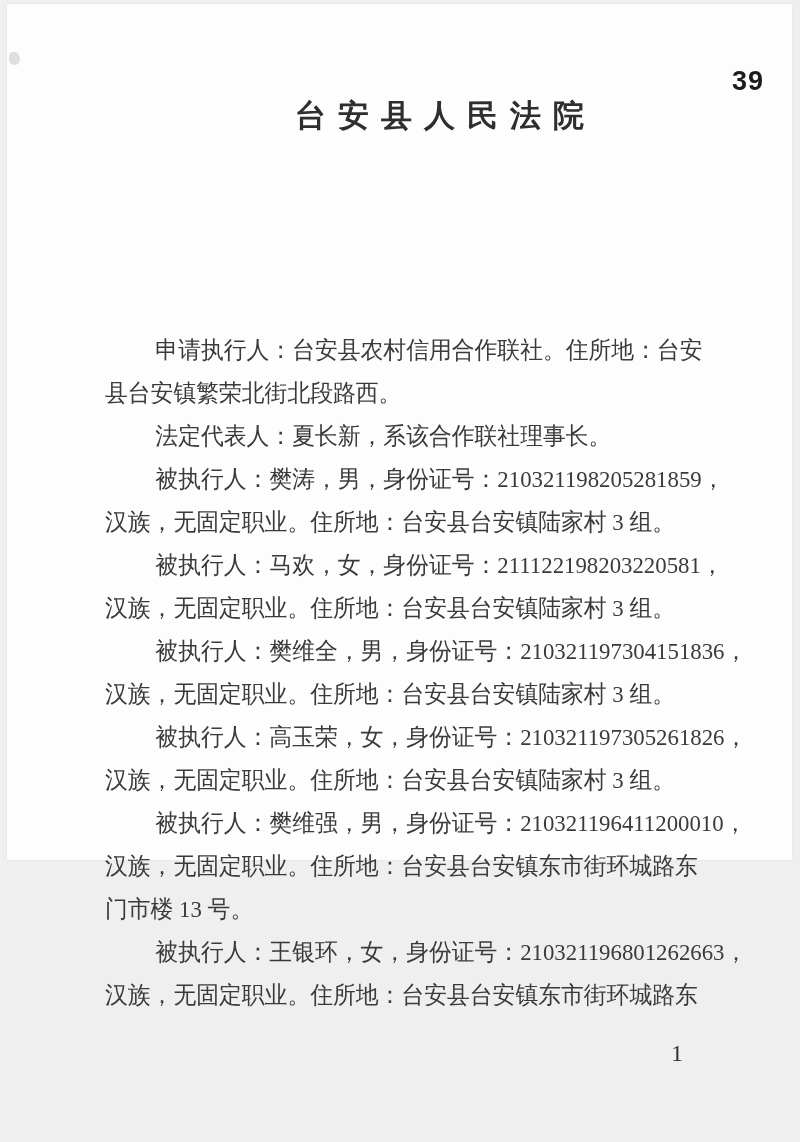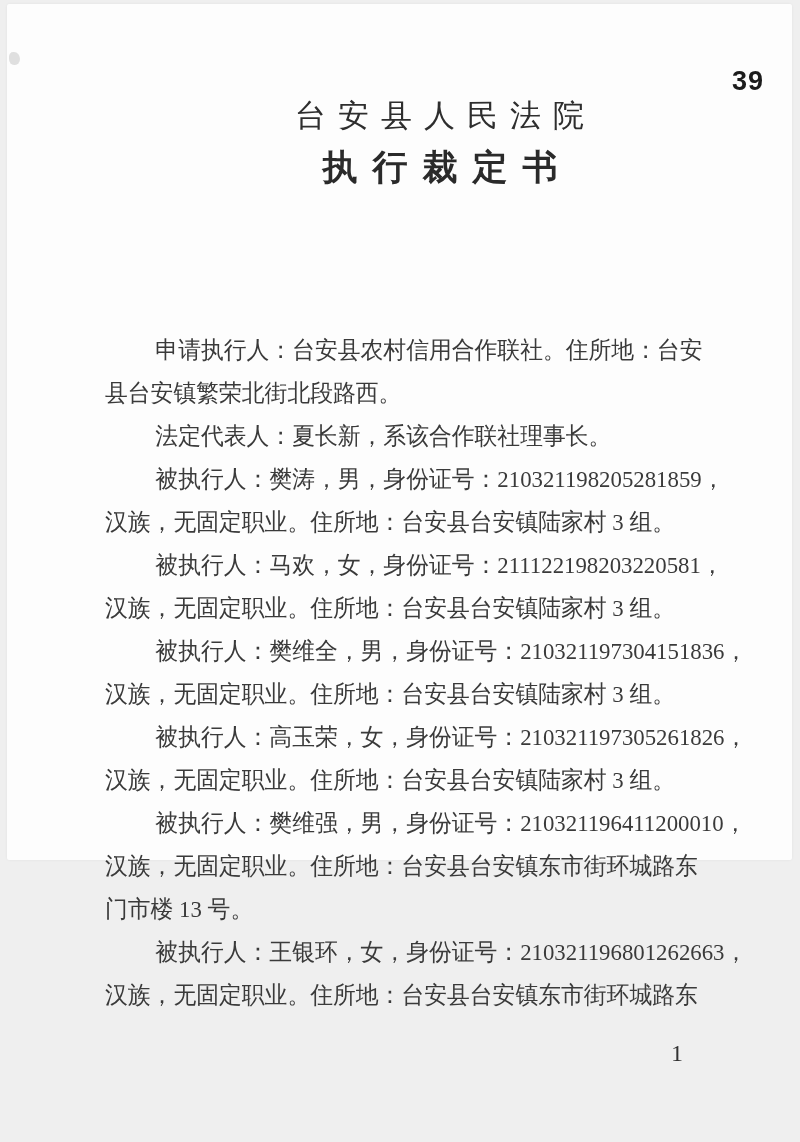--- a/index.html
+++ b/index.html
@@ -37,21 +37,21 @@
     letter-spacing: 1px;
     color: #1c1c1c;
   }
   .court-name {
     position: absolute;
     top: 92px;
     left: 50%;
     transform: translateX(calc(-50% + 46px));
     white-space: nowrap;
     font-size: 31px;
-    font-weight: 400;
+    font-weight: 700;
     letter-spacing: 12px;
     color: #2e2e2e;
     line-height: 40px;
   }
   .doc-title {
     position: absolute;
     top: 141px;
     left: 50%;
     transform: translateX(calc(-50% + 48px));
     white-space: nowrap;
@@ -114,21 +114,20 @@
 
 <div class="canvas">
   <div class="scan-page">
 
     <div class="scan-artifact"></div>
 
     <div class="corner-mark">39</div>
 
     <div class="court-name">台安县人民法院</div>
 
-    <div class="doc-title">执行裁定书</div>
 
 
     <div class="body-lines">
       <div class="text-line indent" style="top:0px">申请执行人：台安县农村信用合作联社。住所地：台安</div>
       <div class="text-line" style="top:43px">县台安镇繁荣北街北段路西。</div>
       <div class="text-line indent" style="top:86px">法定代表人：夏长新，系该合作联社理事长。</div>
       <div class="text-line indent" style="top:129px">被执行人：樊涛，男，身份证号：210321198205281859，</div>
       <div class="text-line" style="top:172px">汉族，无固定职业。住所地：台安县台安镇陆家村 3 组。</div>
       <div class="text-line indent" style="top:215px">被执行人：马欢，女，身份证号：211122198203220581，</div>
       <div class="text-line" style="top:258px">汉族，无固定职业。住所地：台安县台安镇陆家村 3 组。</div>

